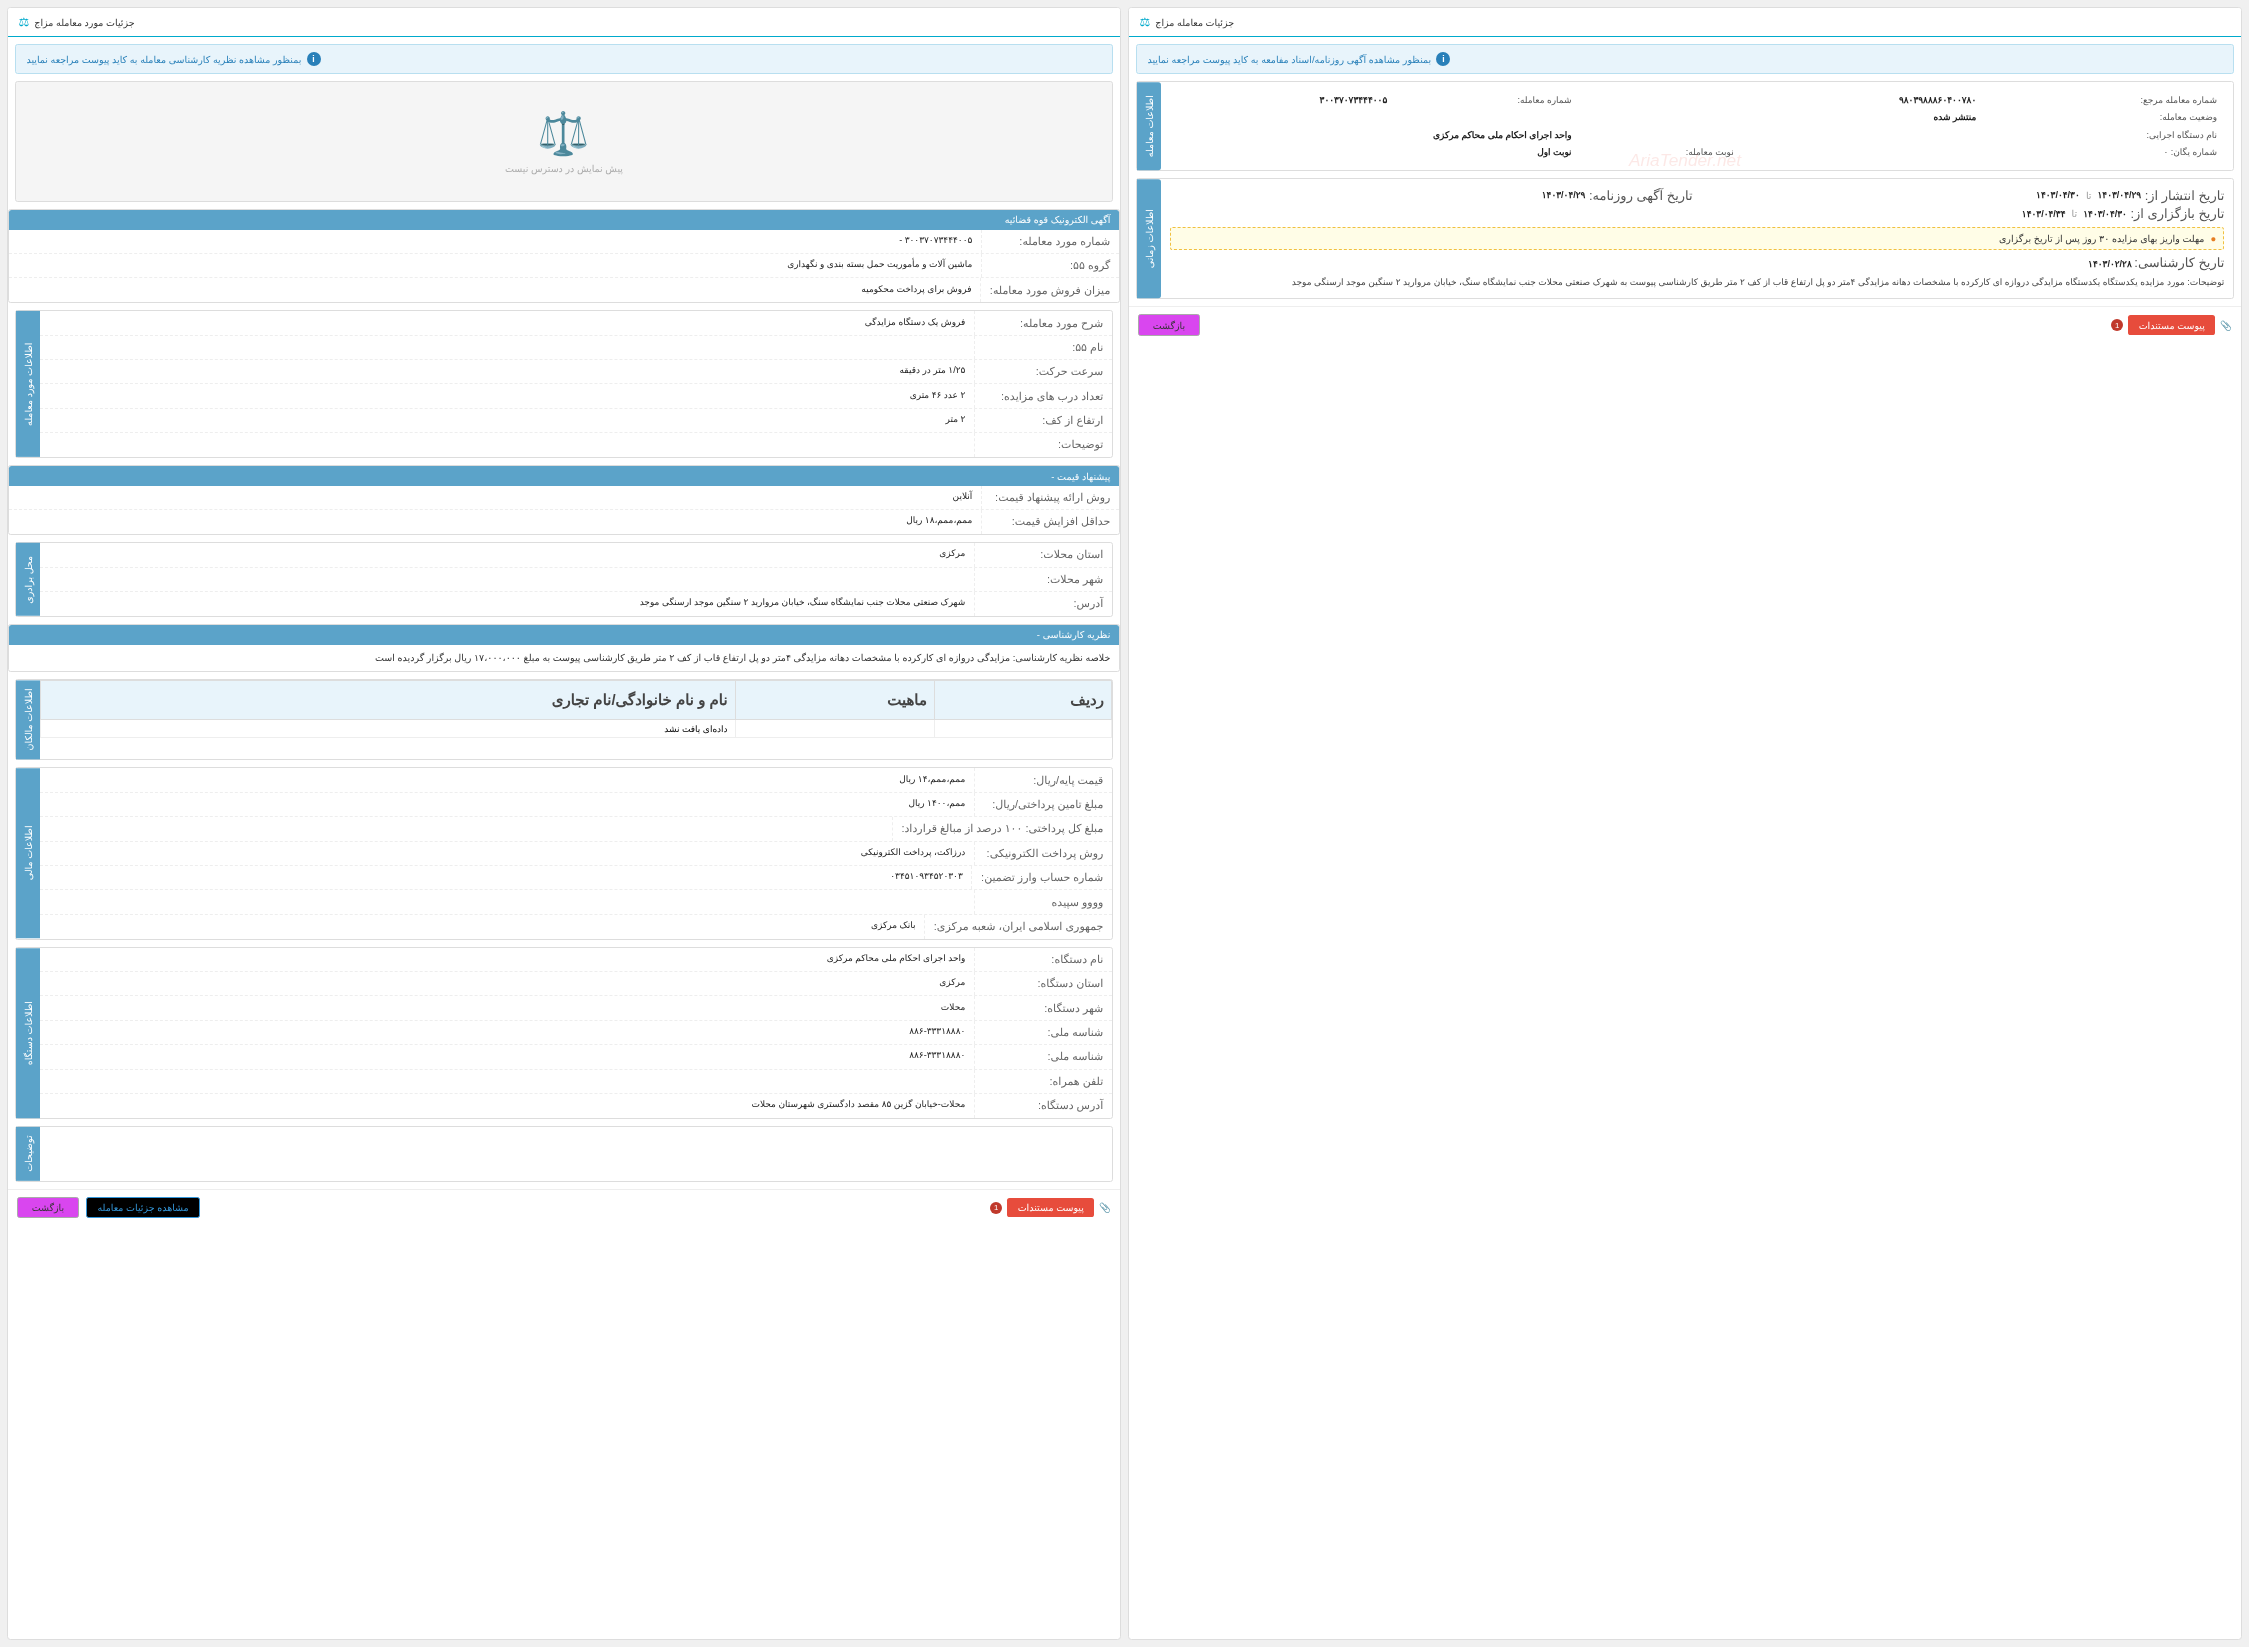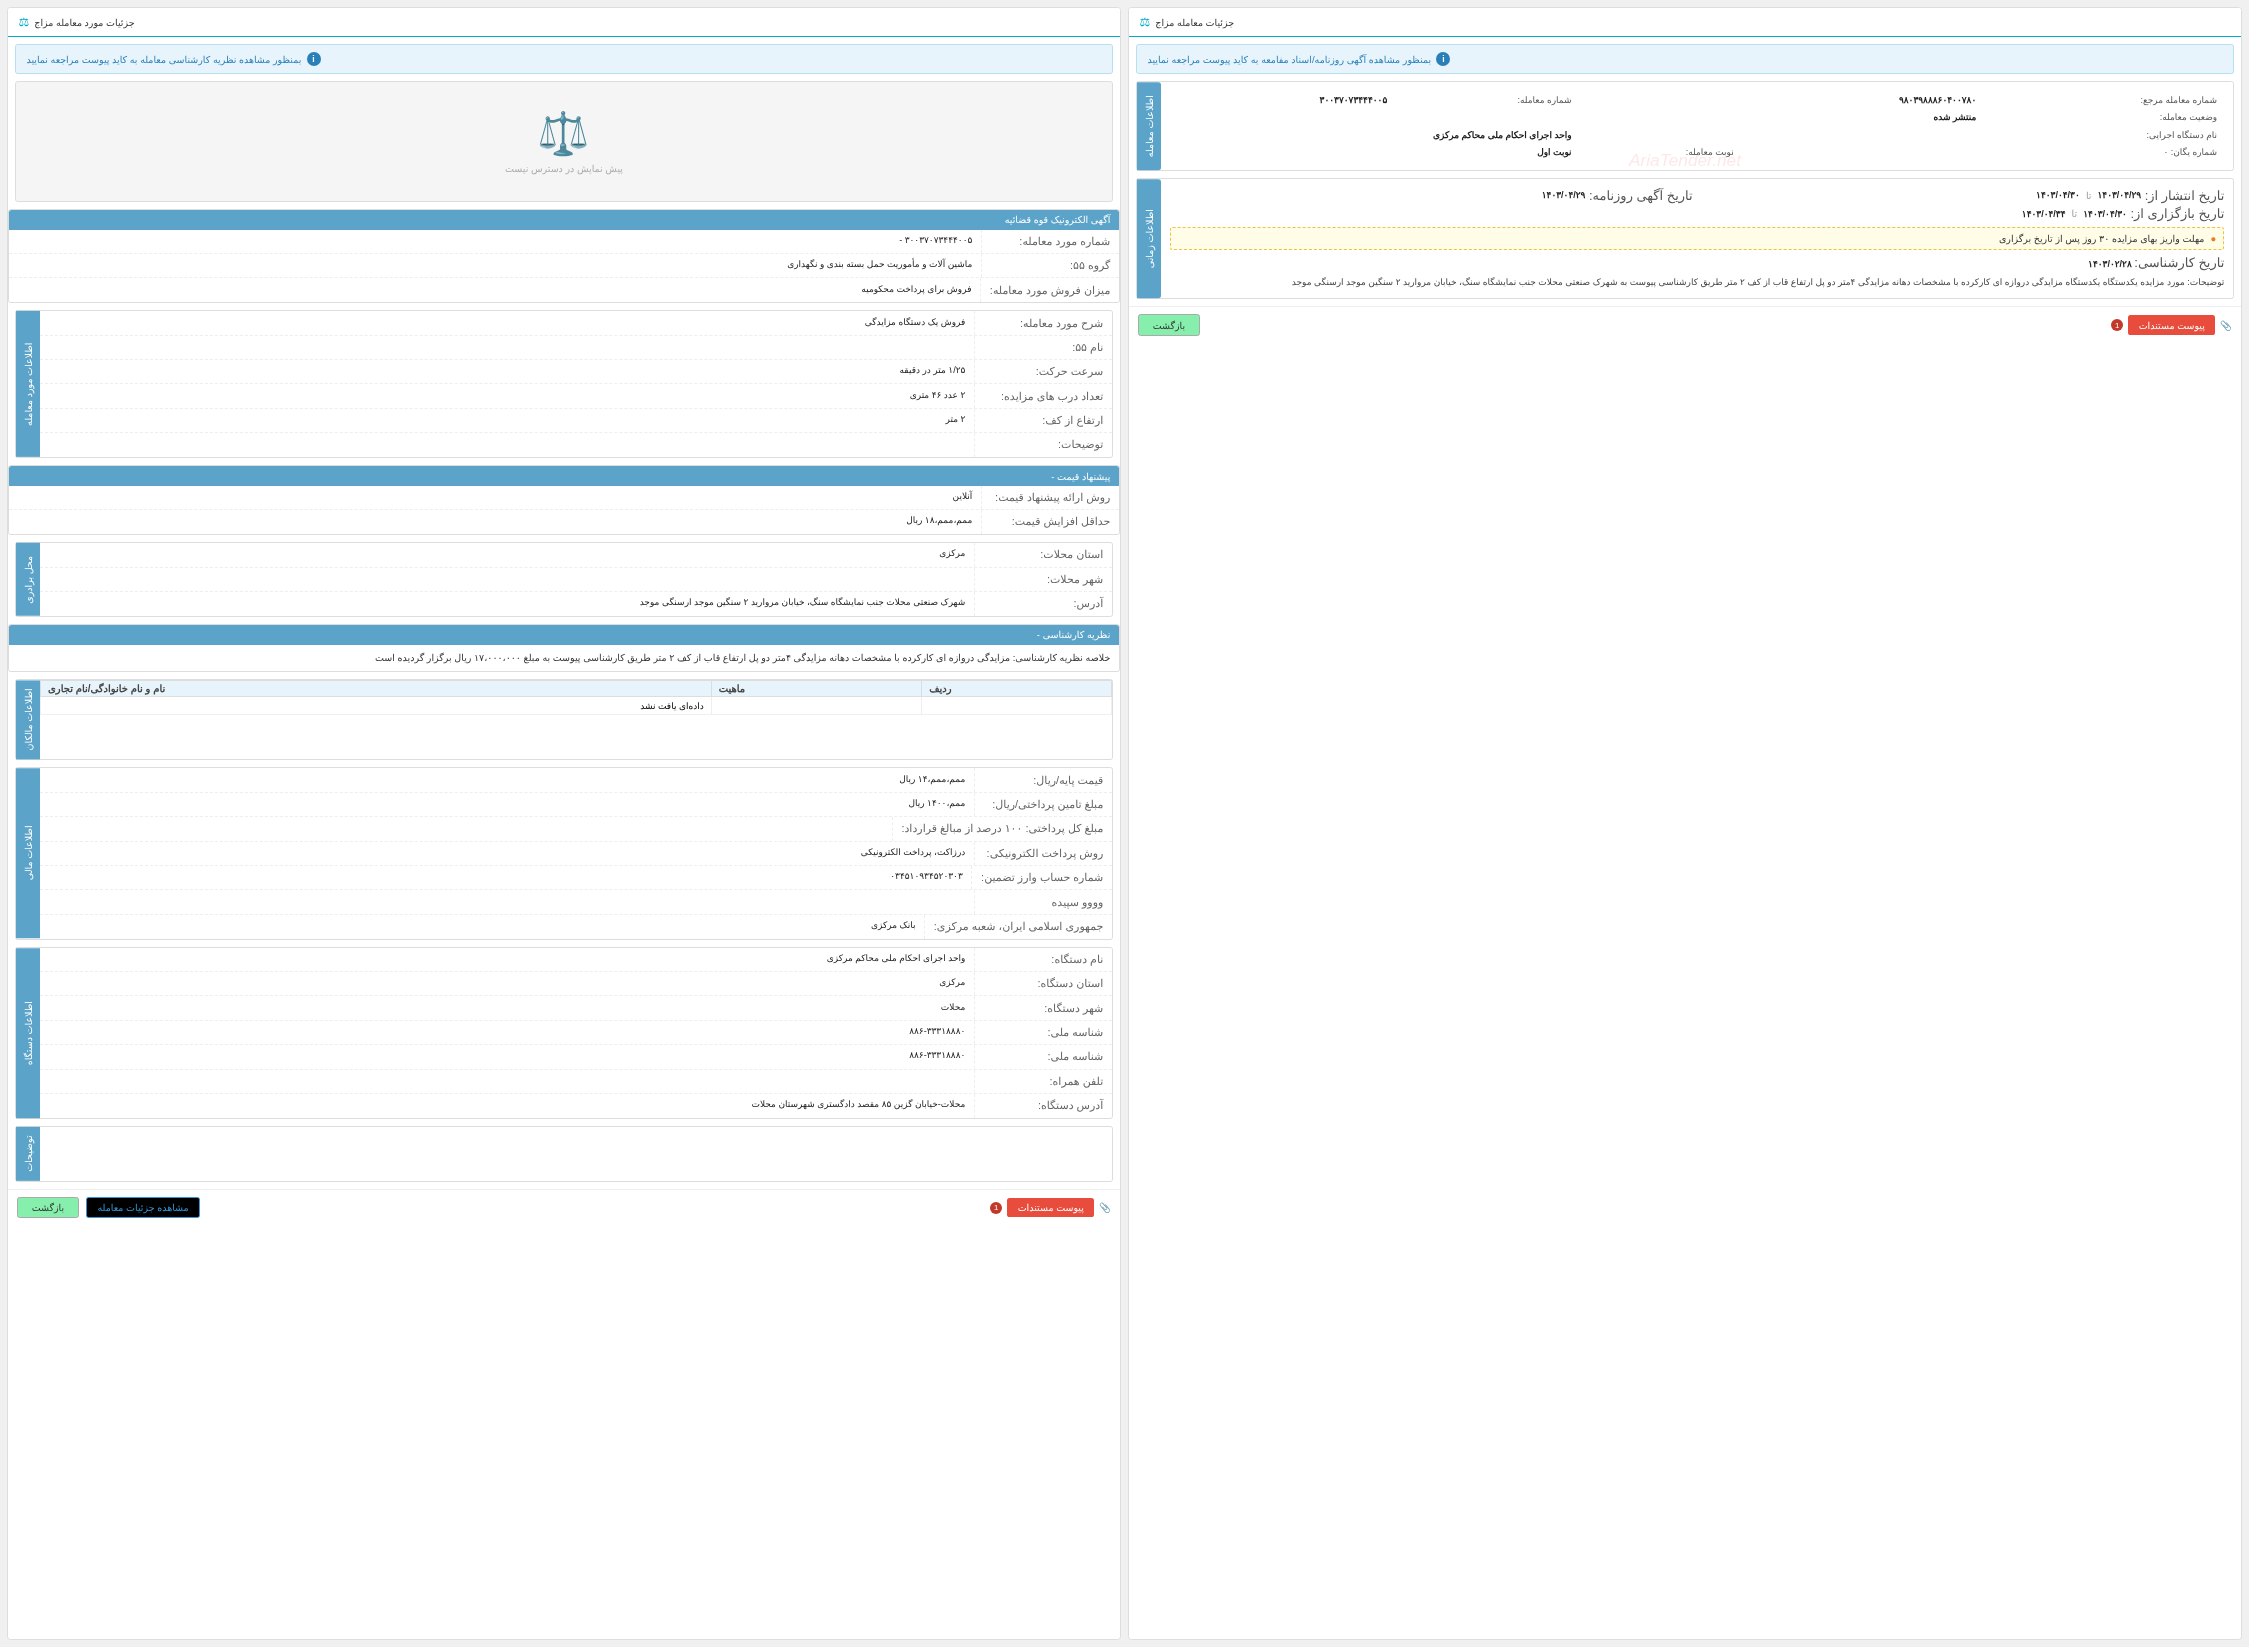--- a/index.html
+++ b/index.html
@@ -136,21 +136,21 @@
     .action-bar {
       display: flex;
       justify-content: space-between;
       align-items: center;
       padding: 7px 8.7px;
       border-top: 0.9px solid #eee;
       margin-top: 7px;
     }
 
     .btn-back {
-      background: #86efac;
+      background: #d946ef;
       border: 0.9px solid #aaa;
       border-radius: 2.6px;
       padding: 4.3px 14px;
       font-size: 9.5px;
       cursor: pointer;
       color: #333;
     }
 
     .btn-docs {
       background: #e74c3c;
@@ -343,25 +343,25 @@
       padding: 7px 8.7px;
       min-height: 35px;
     }
 
     .malkan-table {
       width: 100%;
       border-collapse: collapse;
     }
     .malkan-table th {
       background: #e8f4fb;
-      padding: 2px 7px;
-      font-size: 10px;
+      padding: 10px 7px;
+      font-size: 15px;
       color: #444;
       border: 0.9px solid #ddd;
-      text-align: left;
+      text-align: right;
     }
     .malkan-table td {
       padding: 3.5px 7px;
       font-size: 9px;
       border: 0.9px solid #eee;
       text-align: right;
     }
   </style>
 </head>
 <body>

